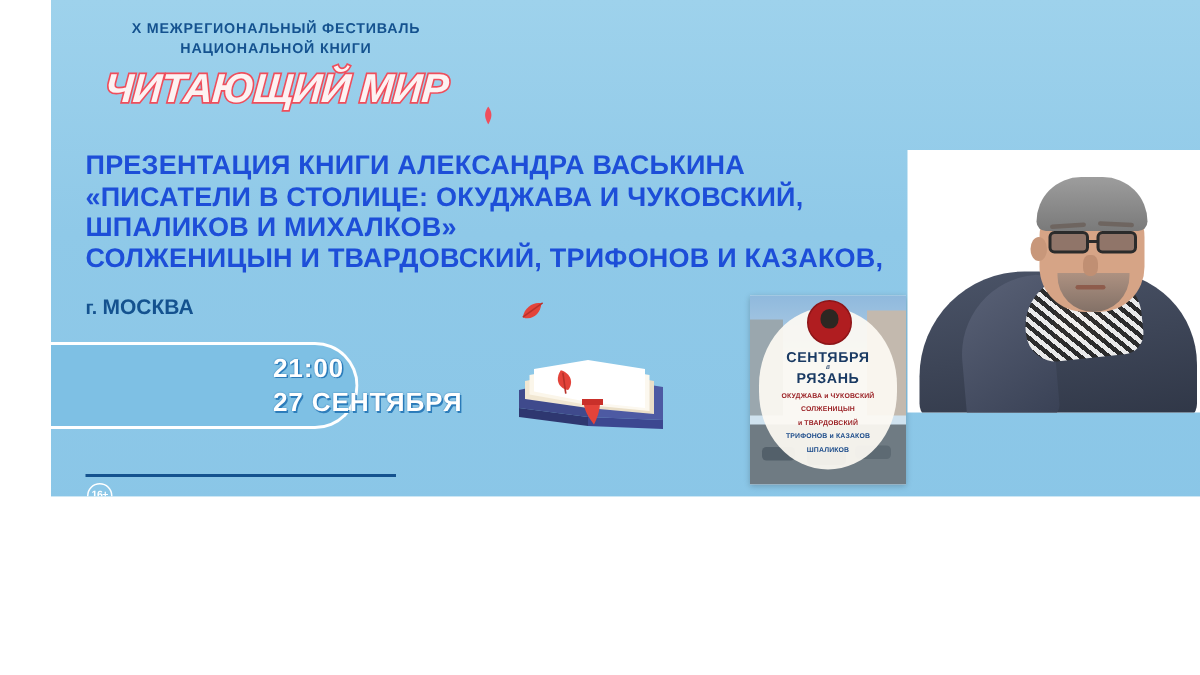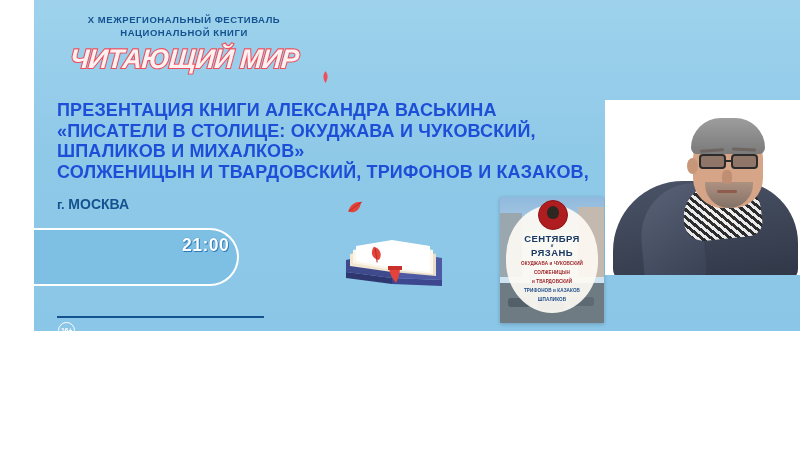--- a/index.html
+++ b/index.html
@@ -455,20 +455,21 @@
     <div class="ph-mouth"></div>
     <div class="ph-glasses">
       <div class="ph-lens l"></div>
       <div class="ph-bridge"></div>
       <div class="ph-lens r"></div>
     </div>
   </div>
 
   <div class="date-pill"></div>
   <div class="date-time">21:00</div>
+  <div class="date-day">27 СЕНТЯБРЯ</div>
 
   <div class="venue-underline"></div>
 
   <div class="age-badge">16+</div>
 
   <div class="footer">
 
     <div class="pfki-logo">
       <svg class="pfki-mark" viewBox="0 0 22 22">
         <rect x="0" y="2" width="7" height="18" fill="#2b4b9b"></rect>

